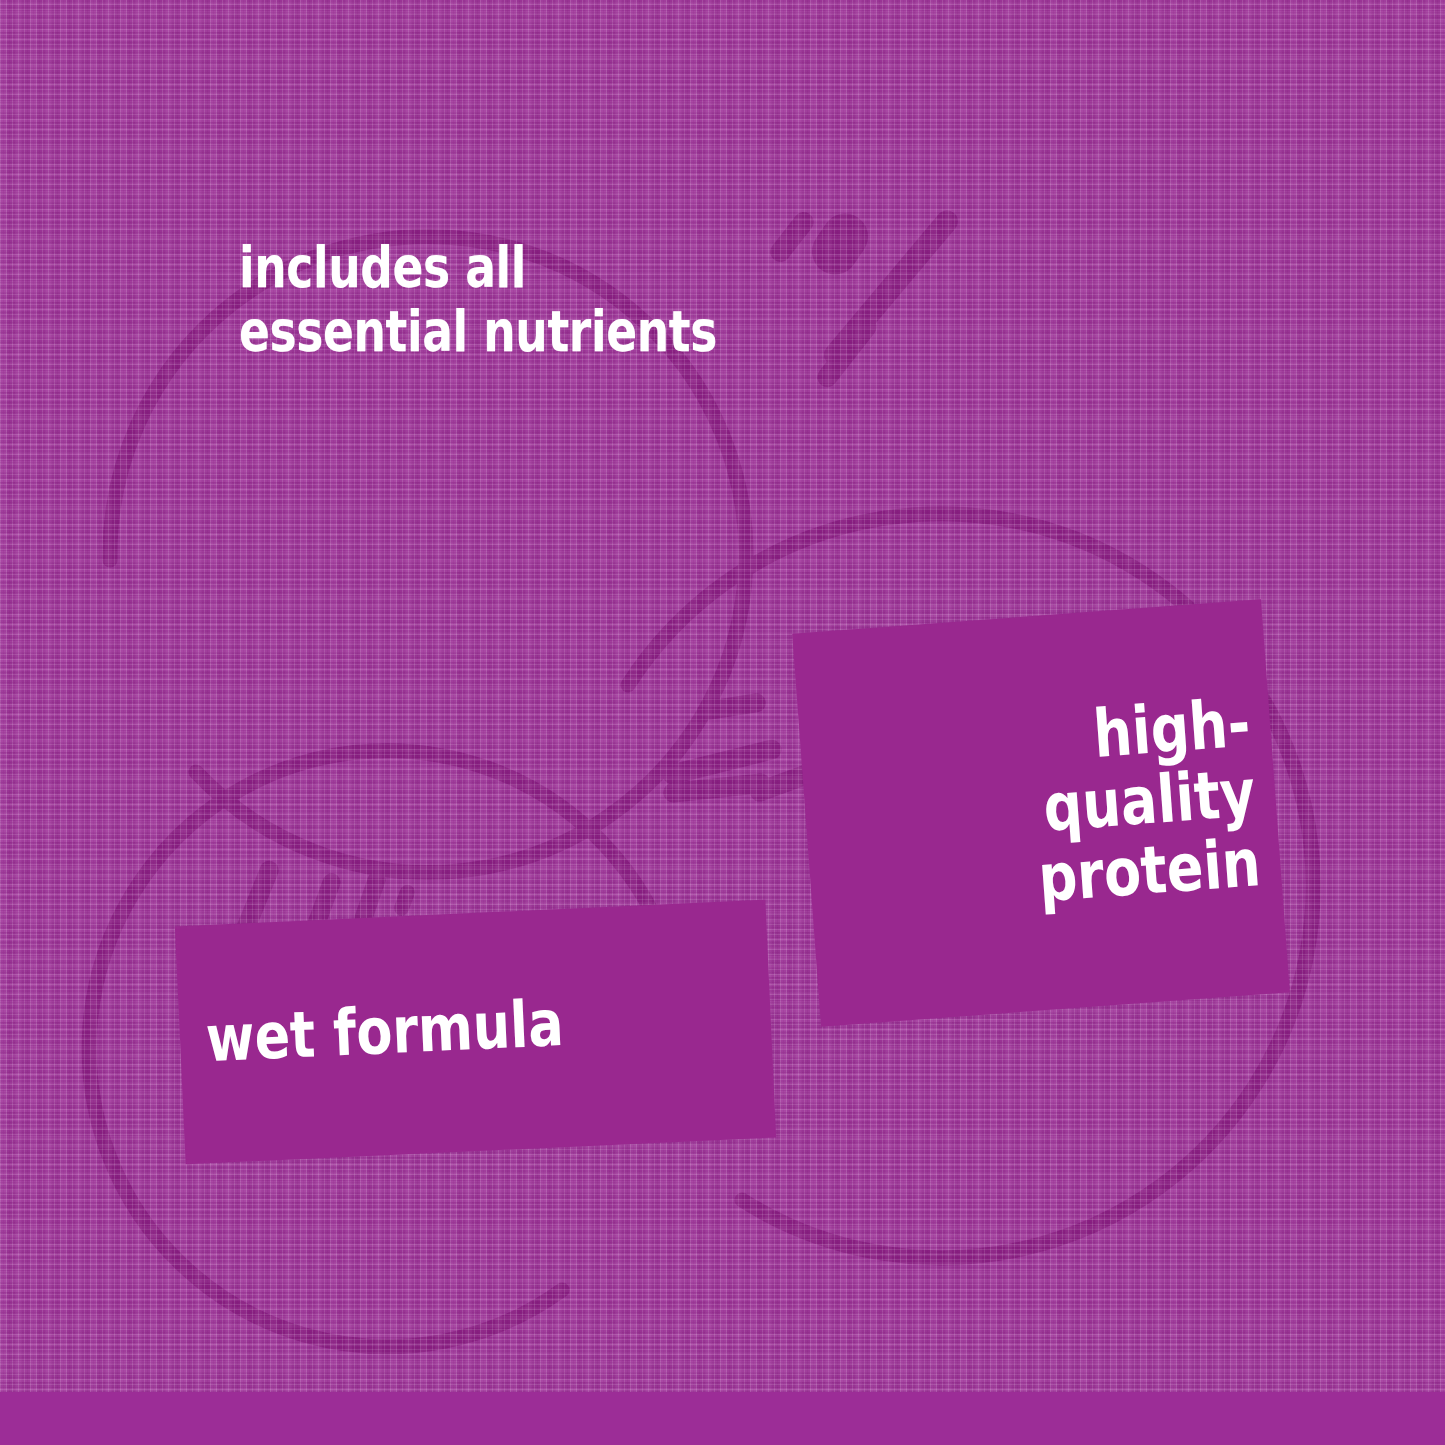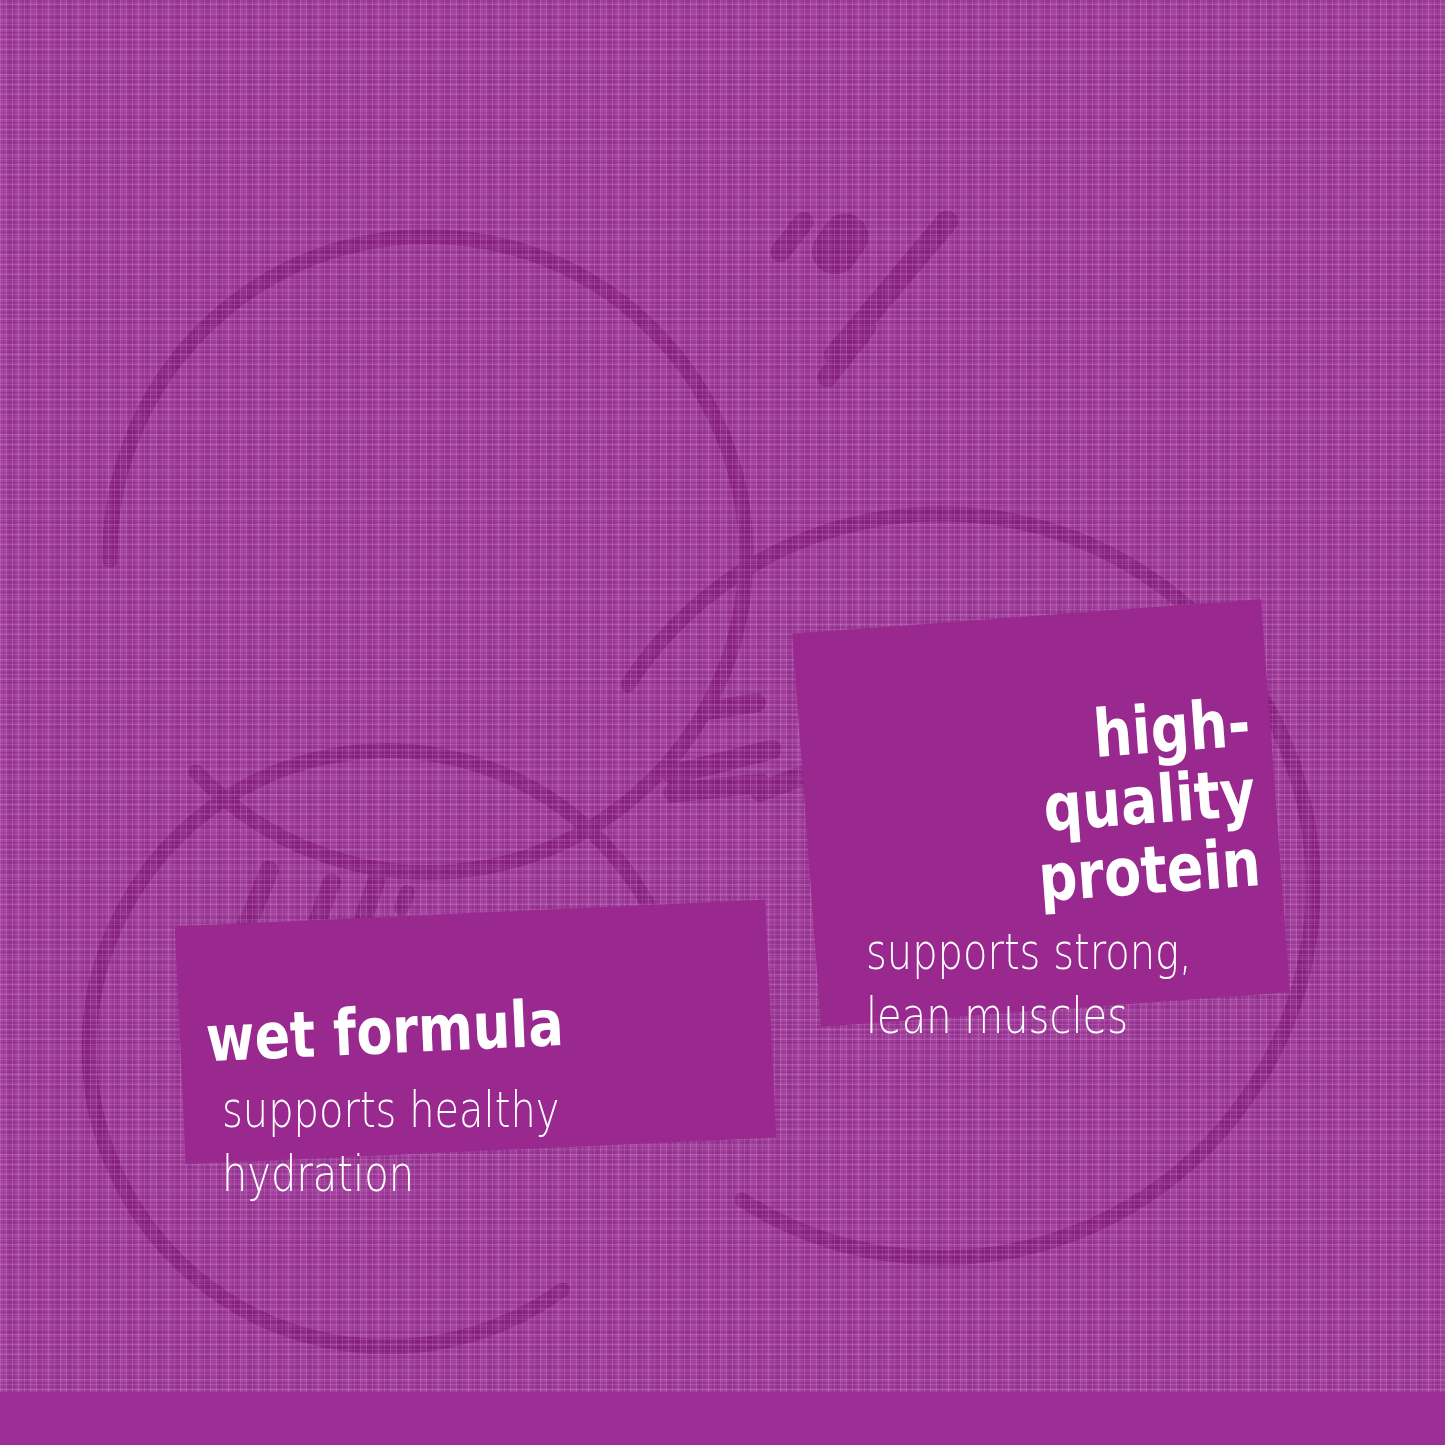--- a/index.html
+++ b/index.html
@@ -152,33 +152,29 @@
       <rect x="246" y="858" width="19" height="92" rx="9.5" transform="rotate(22 255 904)"></rect>
       <rect x="315" y="872" width="18" height="62" rx="9" transform="rotate(20 324 903)"></rect>
       <rect x="361" y="870" width="18" height="58" rx="9" transform="rotate(19 370 899)"></rect>
       <rect x="397" y="884" width="15" height="32" rx="7.5" transform="rotate(20 404 900)"></rect>
     </g>
   </svg>
 
   <div id="texture"></div>
   <div id="texture2"></div>
 
+  <div class="block" style="left:239px;top:236px;">
+    <div class="headline">includes all
+essential nutrients</div>
+  </div>
 
   <div class="badge" id="badge-protein">
     <span class="inner">high-quality
 protein</span>
   </div>
-  <div class="block" style="left:866px;top:920px;">
-    <div class="body">supports strong,
-lean muscles</div>
-  </div>
 
   <div class="badge" id="badge-wet">
     <span class="inner">wet formula</span>
-  </div>
-  <div class="block" style="left:222px;top:1078px;">
-    <div class="body">supports healthy
-hydration</div>
   </div>
 
   <div id="bottom-bar"></div>
 
 </div>
 
 </body></html>

